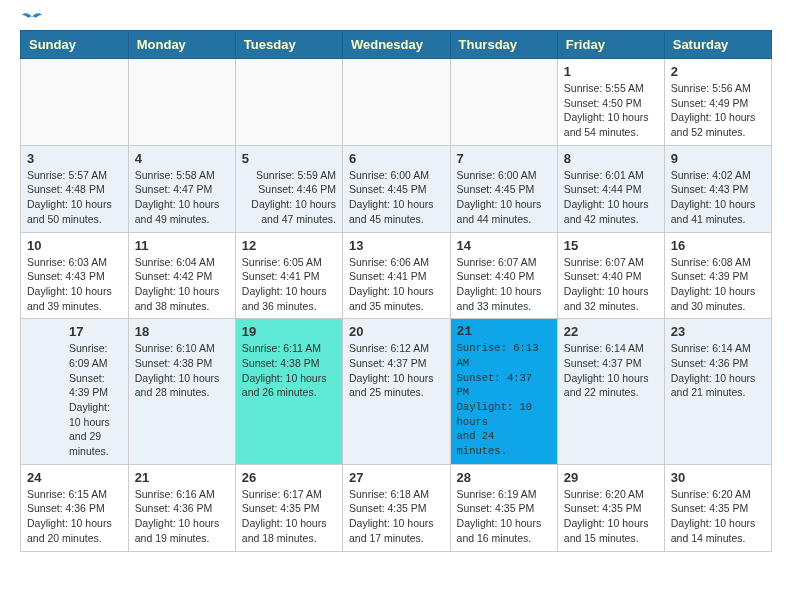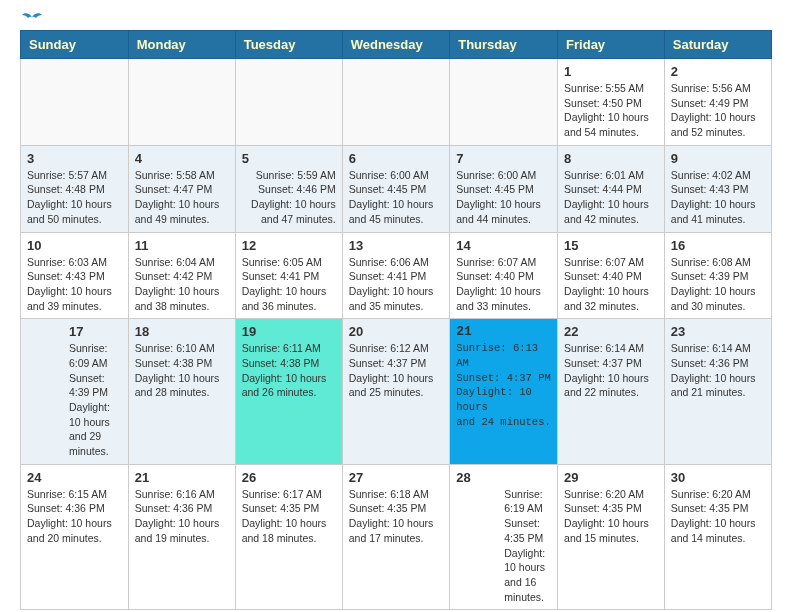--- a/index.html
+++ b/index.html
@@ -306,21 +306,21 @@
         </td>
         <td>
           <span class="day-num">27</span>
           <div class="cell-text" style="white-space: pre-line;">Sunrise: 6:18 AM
 Sunset: 4:35 PM
 Daylight: 10 hours
 and 17 minutes.</div>
         </td>
         <td>
           <span class="day-num">28</span>
-          <div class="cell-text" style="white-space: pre-line; margin-left: 48px;">Sunrise: 6:19 AM
+          <div class="cell-text" style="white-space: pre-line;">Sunrise: 6:19 AM
 Sunset: 4:35 PM
 Daylight: 10 hours
 and 16 minutes.</div>
         </td>
         <td>
           <span class="day-num">29</span>
           <div class="cell-text" style="white-space: pre-line;">Sunrise: 6:20 AM
 Sunset: 4:35 PM
 Daylight: 10 hours
 and 15 minutes.</div>

